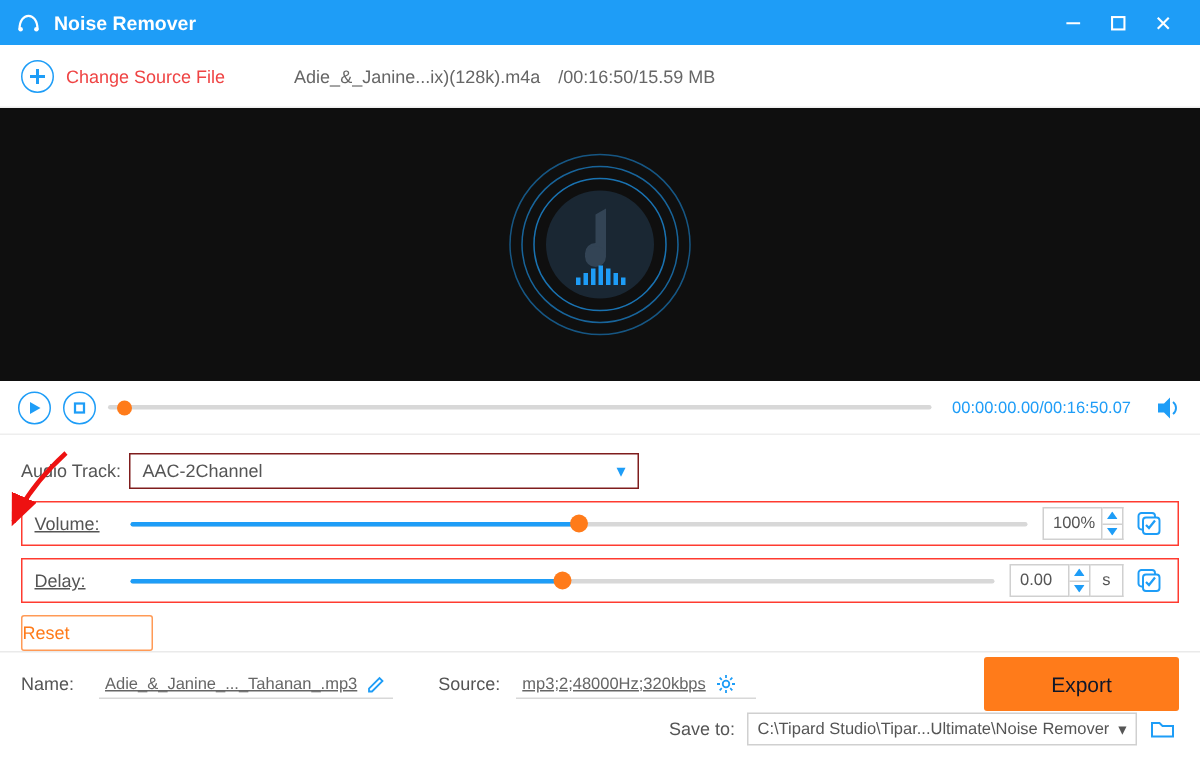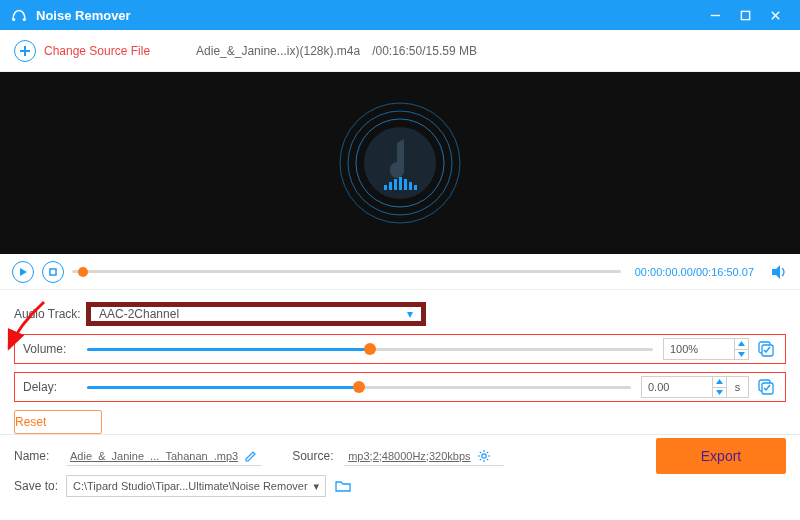--- a/index.html
+++ b/index.html
@@ -26,50 +26,50 @@
 .seek-track { flex: 1; height: 3px; background: #d8d8d8; position: relative; border-radius: 2px; cursor: pointer; }
 .seek-thumb { position: absolute; left: 2%; top: 50%; width: 10px; height: 10px; background: #ff7b1a; border-radius: 50%; transform: translate(-50%, -50%); }
 .time-readout { color: #1e9df7; font-size: 11px; margin-left: 6px; white-space: nowrap; }
 .vol-icon { width: 18px; height: 18px; margin-left: 8px; cursor: pointer; }
 
 .controls { padding: 10px 14px 0 14px; position: relative; }
 .arrow-annotation { position: absolute; left: -6px; top: 10px; pointer-events: none; }
 
 .row { display: flex; align-items: center; height: 28px; margin-bottom: 6px; }
 .label { width: 72px; color: #555; }
-.select { flex: 0 0 340px; height: 24px; border: 5px solid #7f1d1d; display: flex; align-items: center; padding: 0 8px; justify-content: space-between; color: #555; cursor: pointer; }
+.select { flex: 0 0 340px; height: 24px; border: 1px solid #7f1d1d; display: flex; align-items: center; padding: 0 8px; justify-content: space-between; color: #555; cursor: pointer; }
 .select .chev { color: #1e9df7; }
 
 .chk { width: 16px; height: 16px; border: 1.5px solid #1e9df7; border-radius: 2px; margin-right: 6px; position: relative; cursor: pointer; }
 .chk.checked::after { content: ""; position: absolute; left: 3px; top: 0px; width: 4px; height: 8px; border: solid #1e9df7; border-width: 0 2px 2px 0; transform: rotate(45deg); }
 .chk-label { color: #555; }
 .blue-check { width: 16px; height: 16px; margin-left: 8px; }
 
 .slider-row { display: flex; align-items: center; height: 30px; border: 1px solid #ff3b30; padding: 0 8px; margin-bottom: 8px; }
-.slider-row .label { width: 64px; }
+.slider-row .label { width: 64px; text-decoration: underline; }
 .slider { flex: 1; height: 3px; background: #d8d8d8; position: relative; border-radius: 2px; cursor: pointer; }
 .slider .fill { position: absolute; left: 0; top: 0; bottom: 0; background: #1e9df7; border-radius: 2px; }
 .slider .thumb { position: absolute; top: 50%; width: 12px; height: 12px; background: #ff7b1a; border-radius: 50%; transform: translate(-50%, -50%); }
-.numfield { width: 72px; height: 22px; border: 1px solid #d0d0d0; margin-left: 10px; display: flex; align-items: center; padding: 0 6px; font-size: 11px; color: #555; }
+.numfield { width: 40px; height: 22px; border: 1px solid #d0d0d0; margin-left: 10px; display: flex; align-items: center; padding: 0 6px; font-size: 11px; color: #555; }
 .unitfield { width: 22px; height: 22px; border: 1px solid #d0d0d0; margin-left: 0; border-left: none; display: flex; align-items: center; justify-content: center; font-size: 11px; color: #555; }
 .spinner { width: 14px; height: 22px; display: flex; flex-direction: column; border: 1px solid #d0d0d0; border-left: none; }
 .spinner div { flex: 1; display: flex; align-items: center; justify-content: center; cursor: pointer; }
 .spinner div:first-child { border-bottom: 1px solid #d0d0d0; }
 .spinner svg { width: 7px; height: 5px; }
 .icon-btn-sq { width: 22px; height: 22px; display: flex; align-items: center; justify-content: center; margin-left: 6px; cursor: pointer; }
 
 .reset-btn { width: 88px; height: 24px; border: 1px solid #ff9a56; color: #ff7b1a; background: #fff; display: flex; align-items: center; justify-content: flex-start; cursor: pointer; border-radius: 2px; }
 
 .footer { border-top: 1px solid #eaeaea; padding: 8px 14px; }
-.footer .row { height: 26px; margin-bottom: 4px; }
+.footer .row { height: 26px; margin-bottom: 4px; justify-content: flex-end; }
 .footer .lbl { width: 52px; color: #555; }
 .out-field { border-bottom: 1px solid #d8d8d8; padding: 2px 4px; color: #666; font-size: 11px; min-width: 160px; display: inline-flex; align-items: center; gap: 6px; text-decoration: underline; }
 .pencil, .gear, .folder { width: 14px; height: 14px; cursor: pointer; }
 .small-select { width: 260px; height: 22px; border: 1px solid #d0d0d0; display: flex; align-items: center; padding: 0 6px; justify-content: space-between; color: #555; cursor: pointer; font-size: 11px; }
-.export-btn { width: 130px; height: 36px; background: #ff7b1a; color: #4c1d95; display: flex; align-items: center; justify-content: center; font-size: 14px; cursor: pointer; border-radius: 2px; margin-left: auto; }
+.export-btn { width: 130px; height: 36px; background: #ff7b1a; color: #0f172a; display: flex; align-items: center; justify-content: center; font-size: 14px; cursor: pointer; border-radius: 2px; margin-left: auto; }
 
 </style>
 </head>
 <body>
 
 <div class="titlebar">
   <span class="app-icon">
     <svg viewBox="0 0 24 24">
         <path d="M4 18 C4 10 8 6 12 6 C16 6 20 10 20 18" stroke="#fff" stroke-width="2" fill="none"></path>
         <circle cx="5" cy="18" r="2" fill="#fff"></circle>

